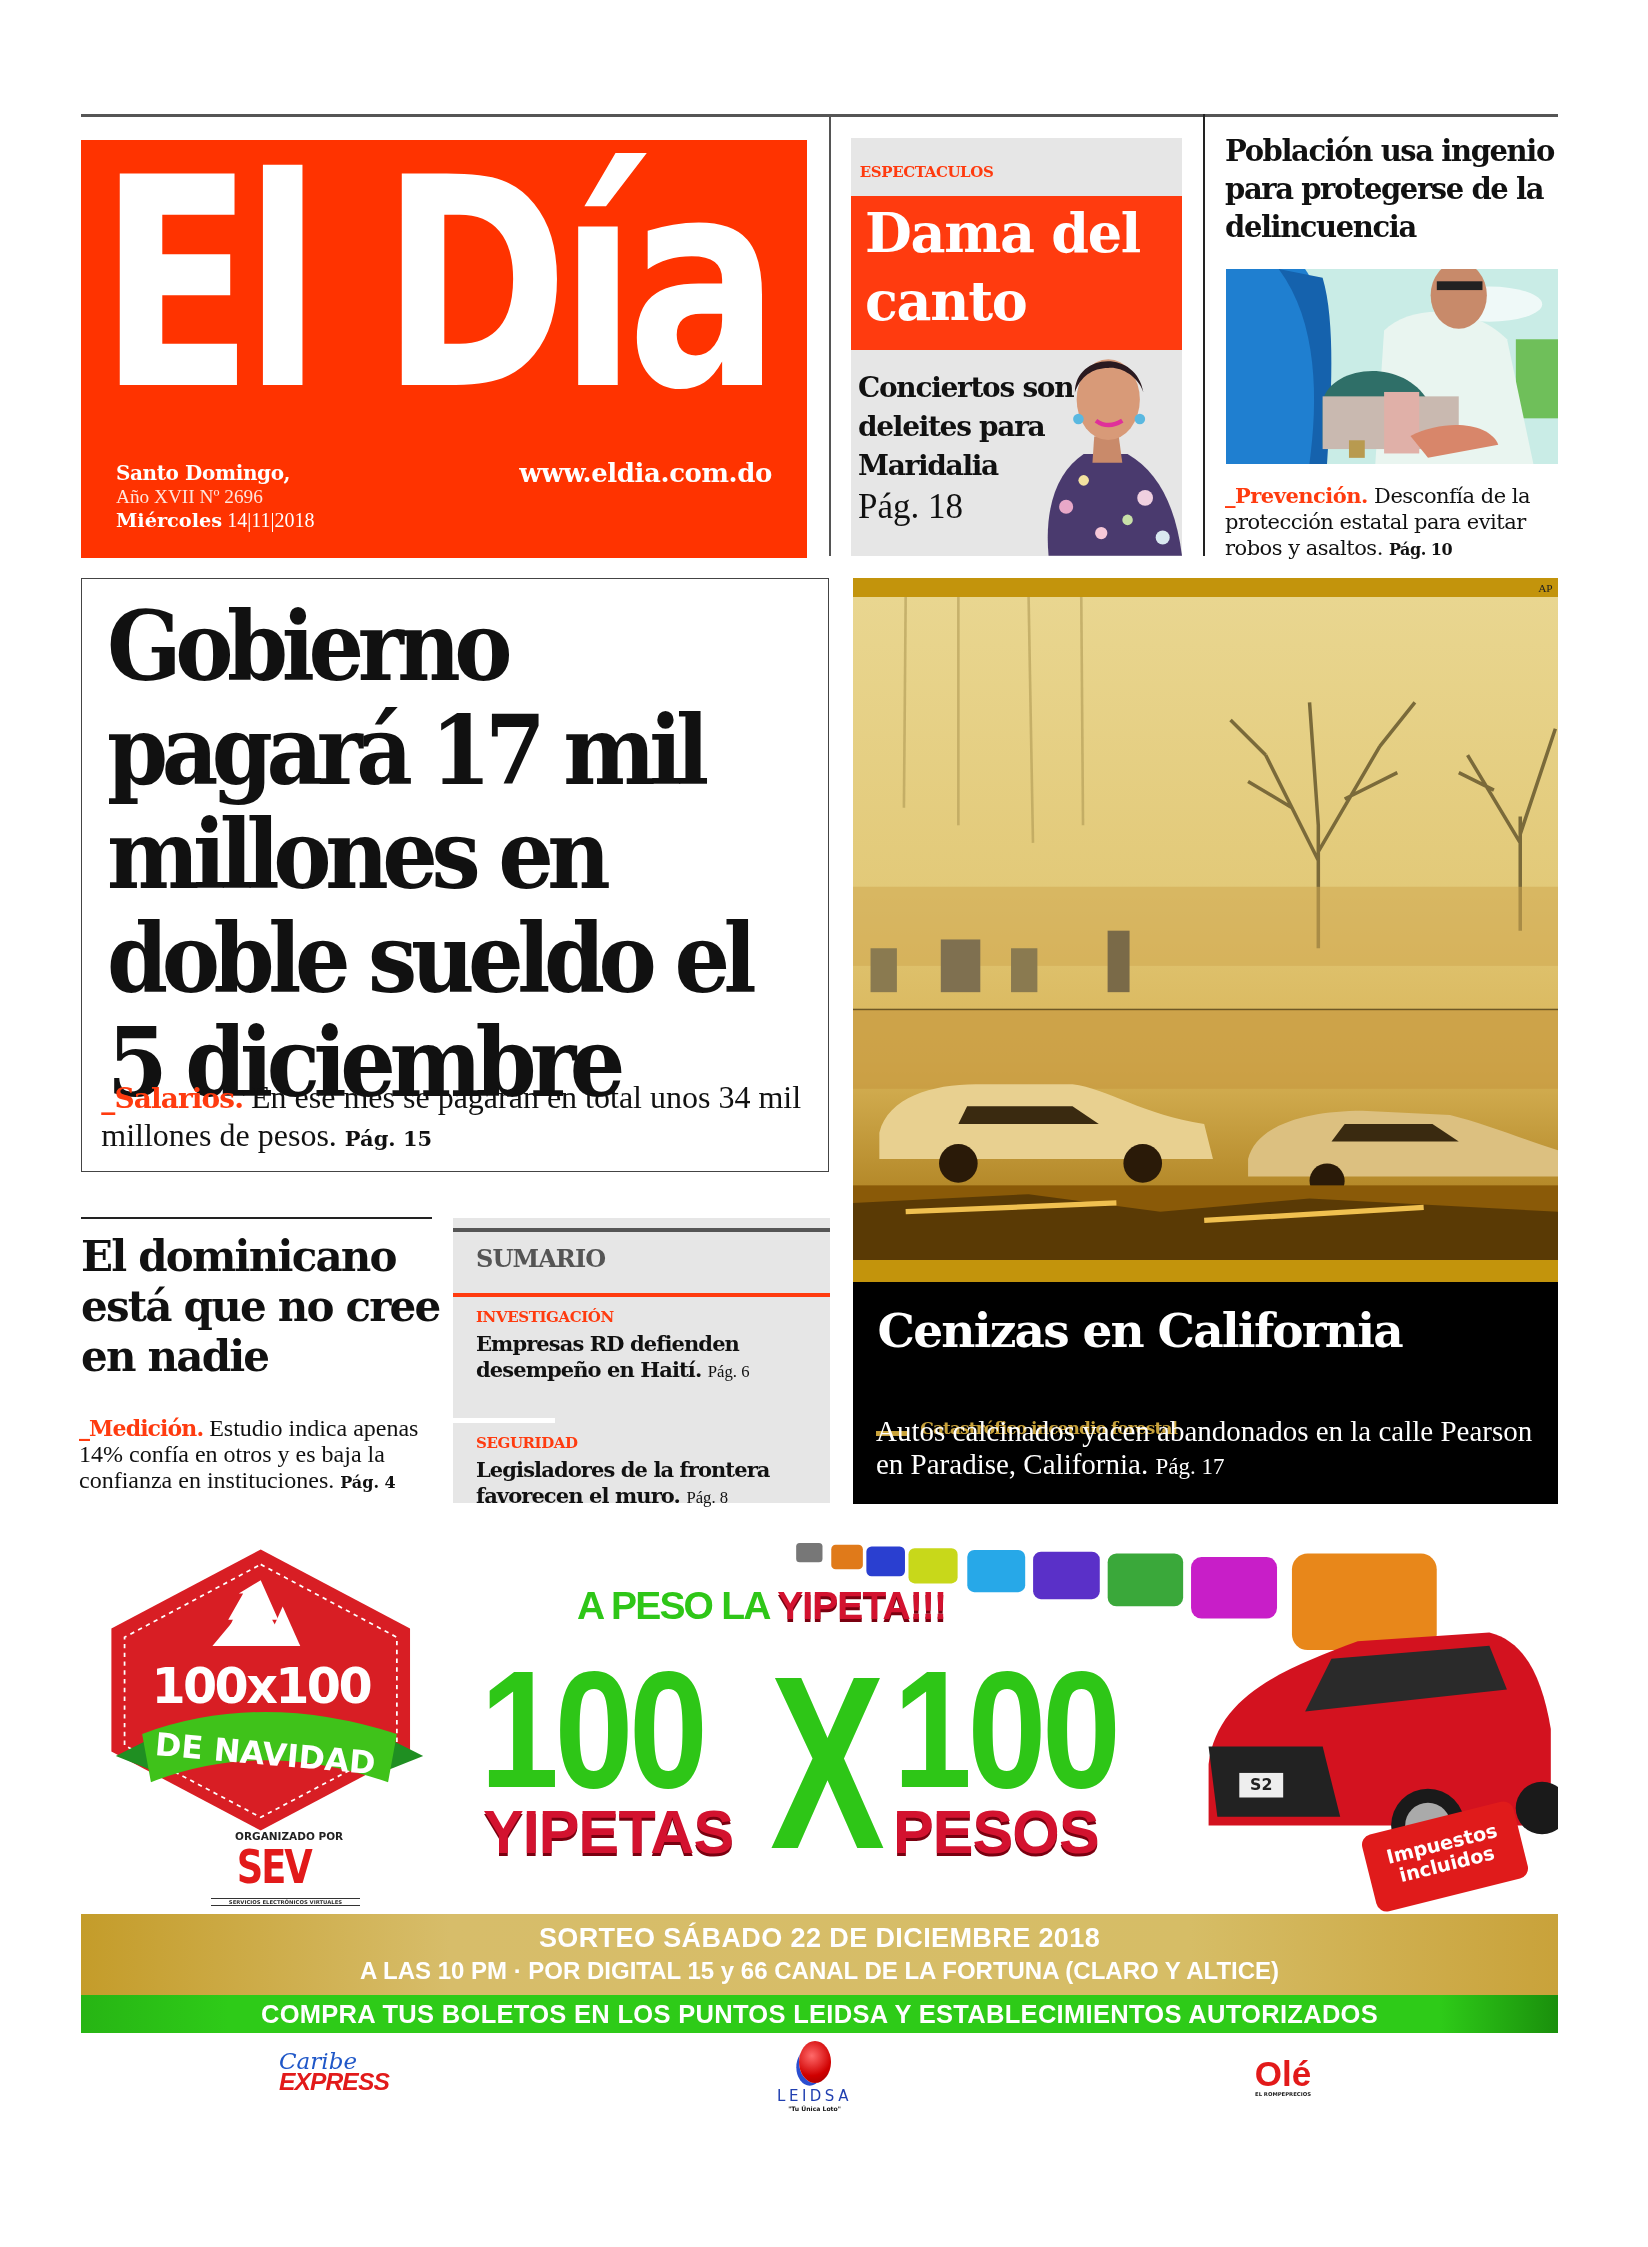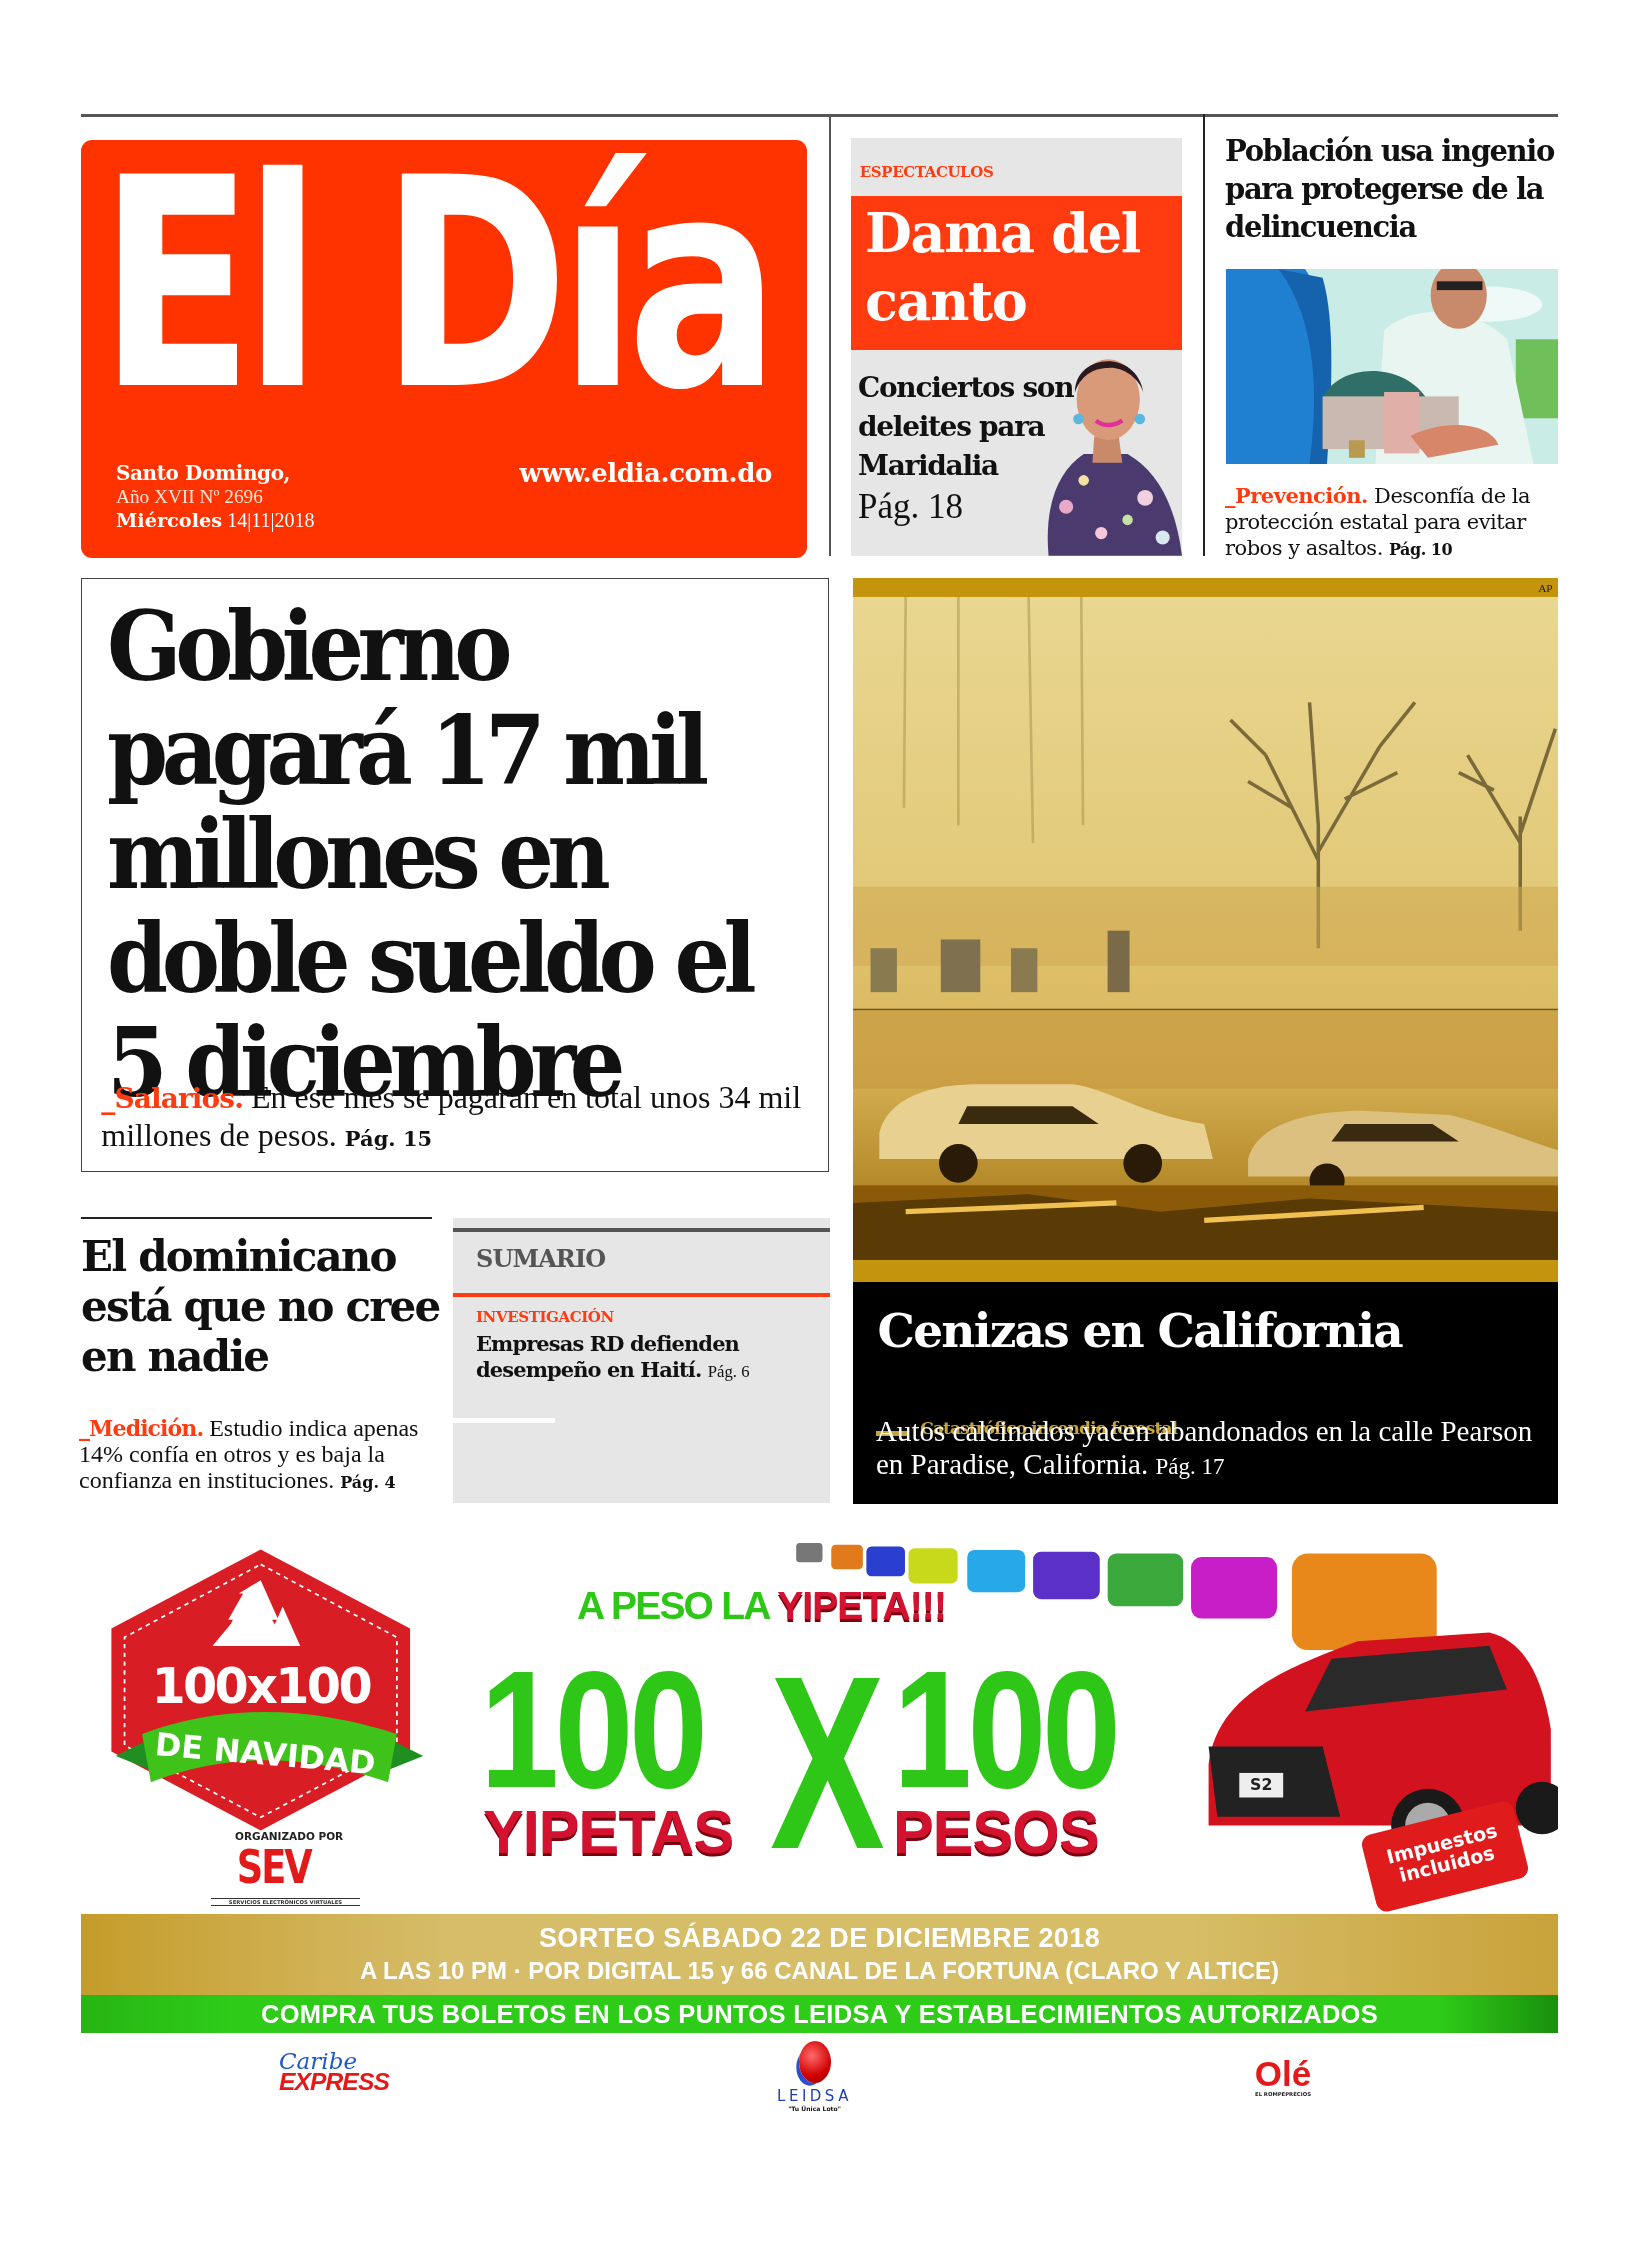--- a/index.html
+++ b/index.html
@@ -6,21 +6,21 @@
   html, body { width: 1649px; height: 2247px; background: #ffffff; overflow: hidden; }
   body { position: relative; font-family: "DejaVu Serif", serif; color: #111; }
   .abs { position: absolute; }
 
   
   #top-rule { left: 81px; top: 114px; width: 1477px; height: 2.6px; background: #555; }
   #div1 { left: 829px; top: 114px; width: 1.8px; height: 442px; background: #555; }
   #div2 { left: 1203px; top: 114px; width: 1.8px; height: 442px; background: #222; }
 
   
-  #masthead { left: 81px; top: 140px; width: 726px; height: 418px; background: #ff3300; color: #fff; overflow: hidden; border-radius: 11px; }
+  #masthead { left: 81px; top: 140px; width: 726px; height: 418px; background: #ff3300; color: #fff; overflow: hidden; }
   #logo { position: absolute; left: 17.6px; top: 0px; font-family: "DejaVu Sans", sans-serif; font-weight: bold; font-size: 290px; line-height: 1; letter-spacing: -12.3px; transform: scaleX(0.78); transform-origin: left top; white-space: nowrap; }
   #edition-city { position: absolute; left: 35px; top: 321px; font-family: "DejaVu Serif", serif; font-weight: bold; font-size: 20px; letter-spacing: -0.4px; text-align: center; }
   #edition-year { position: absolute; left: 35px; top: 346px; font-family: "Liberation Serif", serif; font-size: 19.3px; color: #ffe6dc; }
   #edition-date { position: absolute; left: 35px; top: 369px; font-family: "Liberation Serif", serif; font-size: 20px; }
   #edition-date b { font-family: "DejaVu Serif", serif; font-weight: bold; font-size: 19.3px; }
   #website { position: absolute; right: 35px; top: 318px; font-family: "DejaVu Serif", serif; font-weight: bold; font-size: 26px; letter-spacing: -0.4px; }
 
   
   #espect { left: 851px; top: 138px; width: 331px; height: 418px; background: #e6e6e6; overflow: hidden; }
   #espect-kicker { position: absolute; left: 8.8px; top: 24.6px; color: #ff3b0f; font-family: "DejaVu Serif", serif; font-weight: bold; font-size: 15px; letter-spacing: -0.4px; }
@@ -222,20 +222,24 @@
 
 <div id="sumario" class="abs">
   <div id="sum-darkbar"></div>
   <div id="sum-title">SUMARIO</div>
   <div id="sum-orangebar"></div>
   <div class="sum-item" style="top:90px;">
     <div class="sum-kicker">INVESTIGACIÓN</div>
     <div class="sum-head"><span>Empresas RD defienden desempeño en Haití.</span> <span class="sum-pag">Pág. 6</span></div>
   </div>
   <div id="sum-white-gap" style="width:102px; top:200px; height:5.3px;"></div>
+  <div class="sum-item" style="top:216px;">
+    <div class="sum-kicker">SEGURIDAD</div>
+    <div class="sum-head"><span>Legisladores de la frontera favorecen el muro.</span> <span class="sum-pag">Pág. 8</span></div>
+  </div>
 </div>
 
 <div id="ad" class="abs">
   <svg id="ad-badge" viewBox="0 0 370 330">
     <polygon points="175,5 345,95 345,235 175,325 5,235 5,95" fill="#d81e24"></polygon>
     <polygon points="175,22 330,105 330,228 175,310 20,228 20,105" fill="none" stroke="#fff" stroke-width="2" stroke-dasharray="5,5"></polygon>
     <polygon points="175,40 195,85 188,85 205,115 120,115 145,85 138,85 155,55 150,55" fill="#fff"></polygon>
     <polygon points="130,115 150,70 170,115" fill="#fff"></polygon>
       <polygon points="180,115 200,70 220,115" fill="#fff"></polygon>
     <text x="175" y="180" text-anchor="middle" fill="#fff" font-family="DejaVu Sans, sans-serif" font-weight="bold" font-size="56" letter-spacing="-3">100x100</text>

